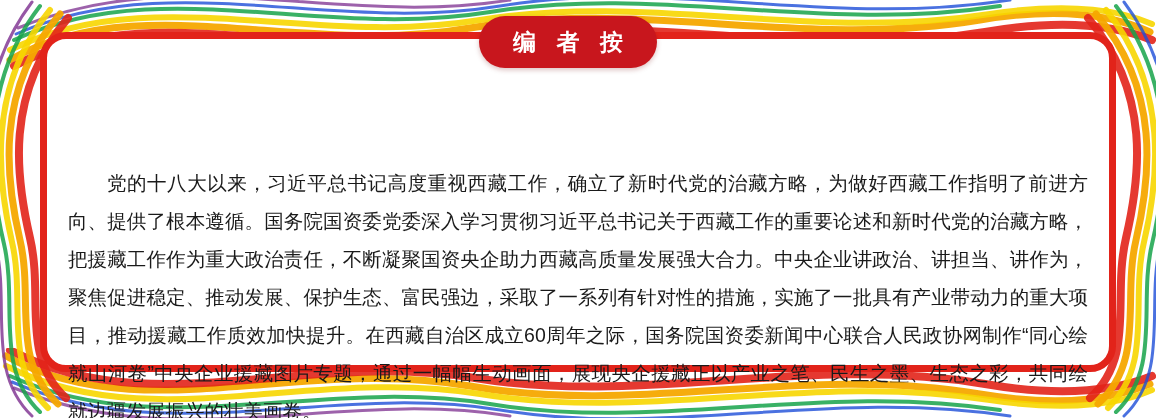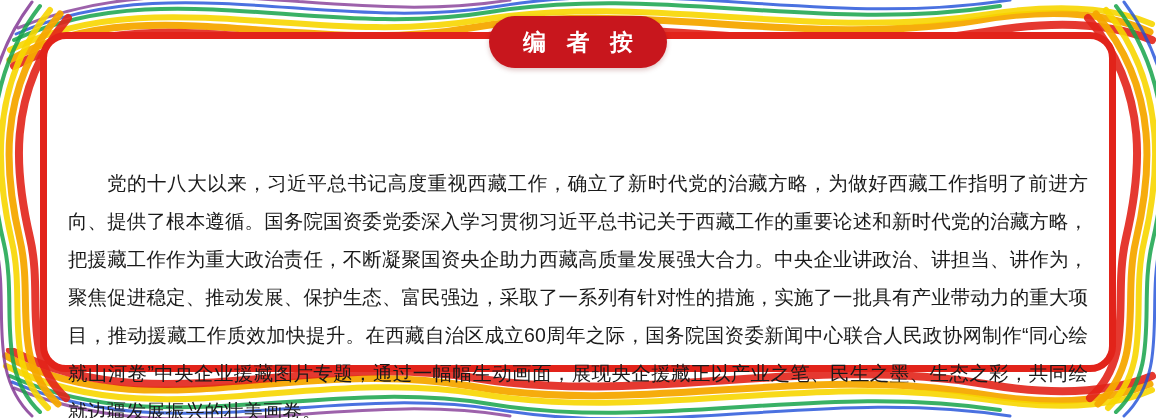--- a/index.html
+++ b/index.html
@@ -36,21 +36,21 @@
     height: 340px;
     border: 7px solid #e2231a;
     border-radius: 26px;
     box-sizing: border-box;
     background: #ffffff;
   }
 
   
   .badge {
     position: absolute;
-    left: 489px;
+    left: 479px;
     top: 16px;
     width: 178px;
     height: 52px;
     background: #c8161d;
     border-radius: 26px;
     display: flex;
     align-items: center;
     justify-content: center;
     box-shadow: 0 2px 5px rgba(120, 10, 10, 0.25);
   }

